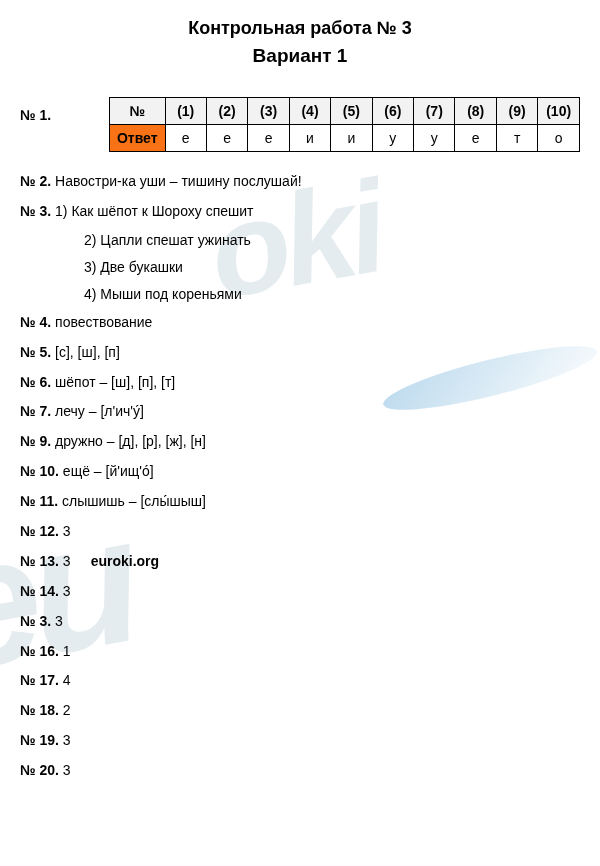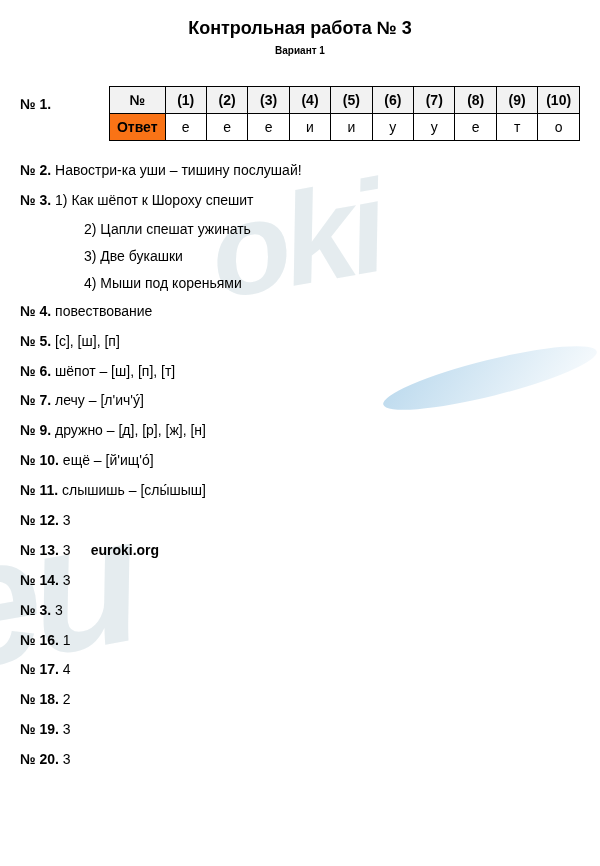--- a/index.html
+++ b/index.html
@@ -50,21 +50,21 @@
     .content { position: relative; z-index: 1; }
     .title {
       text-align: center;
       font-weight: bold;
       font-size: 18px;
       margin-bottom: 6px;
     }
     .subtitle {
       text-align: center;
       font-weight: bold;
-      font-size: 10px;
+      font-size: 19px;
       margin-bottom: 30px;
     }
     .q1-row { display: flex; align-items: flex-start; margin-bottom: 20px; }
     .q1-label { font-weight: bold; width: 90px; padding-top: 10px; }
     .answer-table {
       border-collapse: collapse;
       font-size: 14px;
     }
     .answer-table td, .answer-table th {
       border: 1px solid #000;

